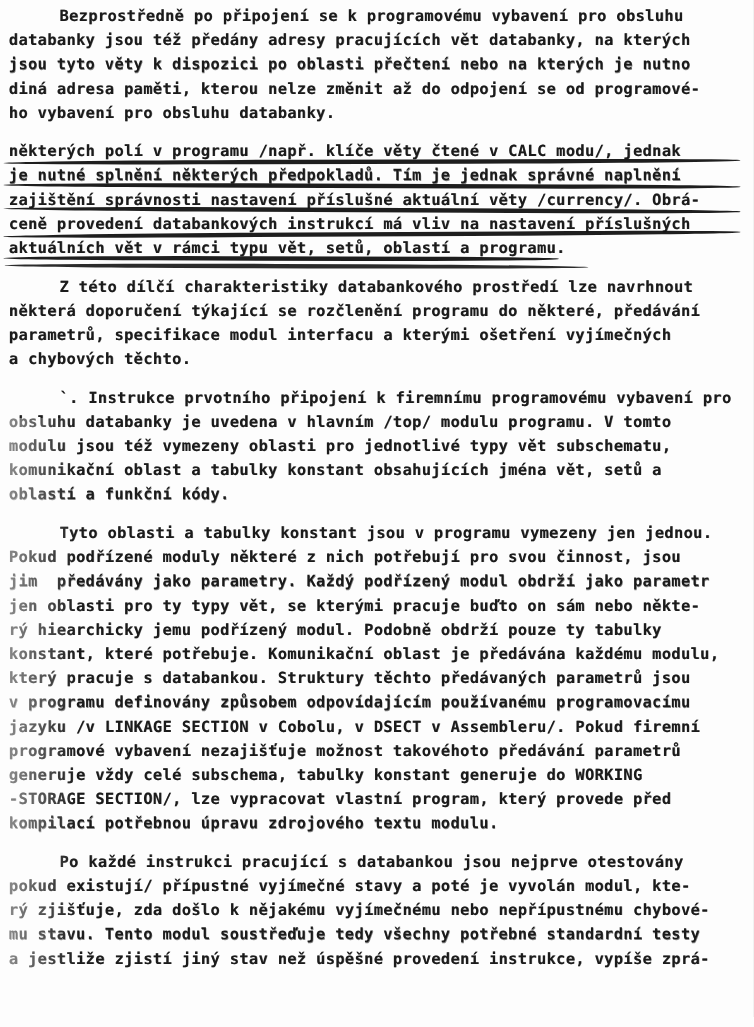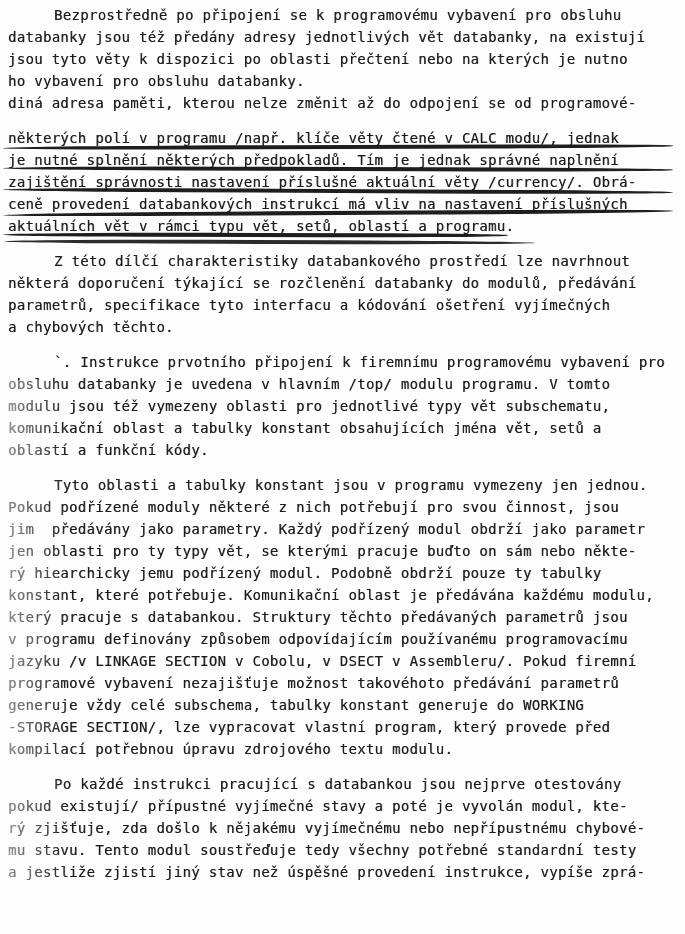--- a/index.html
+++ b/index.html
@@ -19,20 +19,21 @@
   }
   .para { margin: 0 0 13px 0; }
   .line {
     position: relative;
     height: 22px;
     line-height: 22px;
     font-size: 14px;
     letter-spacing: 0.3px;
     white-space: pre;
     text-shadow: 0.4px 0.2px 0 rgba(25,25,25,0.55);
+    font-weight: bold;
   }
   .line.first { padding-left: 46px; }
   
   .stroke {
     position: absolute;
     left: -5px; right: 2px; bottom: 0px;
     height: 4px;
     background: #121212;
     border-radius: 60% 35% 55% 40% / 90% 55% 80% 60%;
     opacity: 0.95;
@@ -60,36 +61,36 @@
     pointer-events: none;
   }
 </style>
 </head>
 <body>
 
 <div class="page" style="background: rgb(253, 253, 253); color: rgb(27, 27, 27);">
   <div class="doc">
       <div class="para">
         <div class="line first">Bezprostředně po připojení se k programovému vybavení pro obsluhu</div>
-        <div class="line">databanky jsou též předány adresy jednotlivých vět databanky, na existují</div>
+        <div class="line">databanky jsou též předány adresy pracujících vět databanky, na kterých</div>
         <div class="line">jsou tyto věty k dispozici po oblasti přečtení nebo na kterých je nutno</div>
+        <div class="line">diná adresa paměti, kterou nelze změnit až do odpojení se od programové-</div>
         <div class="line">ho vybavení pro obsluhu databanky.</div>
-        <div class="line">diná adresa paměti, kterou nelze změnit až do odpojení se od programové-</div>
       </div>
       <div class="para underlined">
         <div class="line">některých polí v programu /např. klíče věty čtené v CALC modu/, jednak<span class="stroke" style="--rot: -0.15deg; background: rgb(18, 18, 18);"></span></div>
         <div class="line">je nutné splnění některých předpokladů. Tím je jednak správné naplnění<span class="stroke" style="--rot: 0.2deg; background: rgb(18, 18, 18);"></span></div>
         <div class="line">zajištění správnosti nastavení příslušné aktuální věty /currency/. Obrá-<span class="stroke" style="--rot: 0.3deg; background: rgb(18, 18, 18);"></span></div>
         <div class="line">ceně provedení databankových instrukcí má vliv na nastavení příslušných<span class="stroke" style="--rot: -0.3deg; background: rgb(18, 18, 18);"></span></div>
         <div class="line">aktuálních vět v rámci typu vět, setů, oblastí a programu.<span class="stroke" style="--rot: 0.15deg; background: rgb(18, 18, 18);"></span></div>
       </div>
       <div class="para">
         <div class="line first">Z této dílčí charakteristiky databankového prostředí lze navrhnout</div>
-        <div class="line">některá doporučení týkající se rozčlenění databanky do modulů, předávání</div>
-        <div class="line">parametrů, specifikace tyto interfacu a kódování ošetření vyjímečných</div>
+        <div class="line">některá doporučení týkající se rozčlenění programu do některé, předávání</div>
+        <div class="line">parametrů, specifikace modul interfacu a kterými ošetření vyjímečných</div>
         <div class="line">a chybových těchto.</div>
       </div>
       <div class="para">
         <div class="line first">`. Instrukce prvotního připojení k firemnímu programovému vybavení pro</div>
         <div class="line">obsluhu databanky je uvedena v hlavním /top/ modulu programu. V tomto</div>
         <div class="line">modulu jsou též vymezeny oblasti pro jednotlivé typy vět subschematu,</div>
         <div class="line">komunikační oblast a tabulky konstant obsahujících jména vět, setů a</div>
         <div class="line">oblastí a funkční kódy.</div>
       </div>
       <div class="para">

